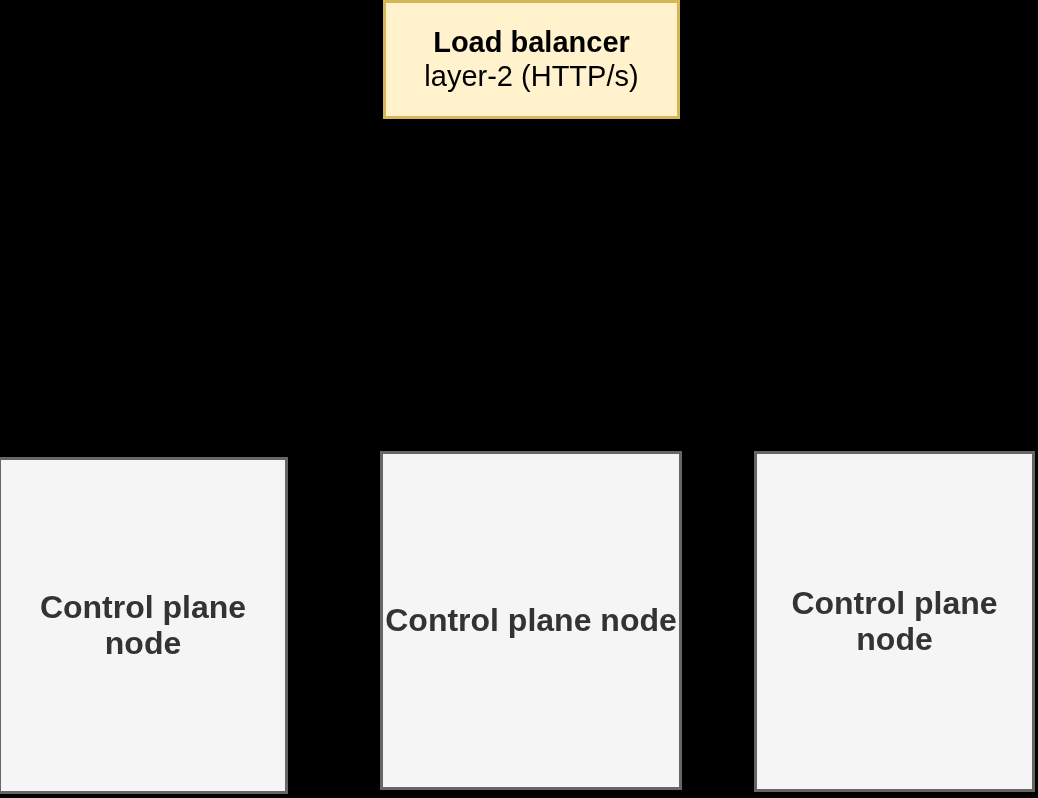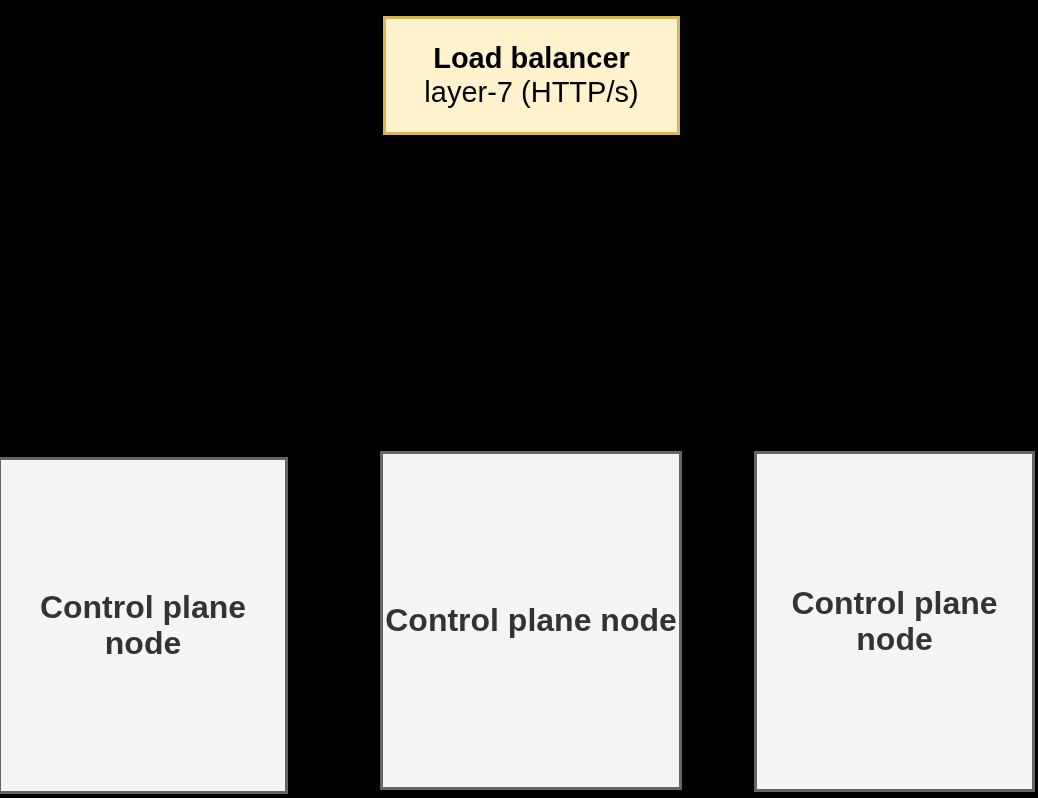--- a/index.html
+++ b/index.html
@@ -19,21 +19,21 @@
     position: absolute;
     box-sizing: border-box;
     display: flex;
     flex-direction: column;
     align-items: center;
     justify-content: center;
     text-align: center;
   }
   .lb-box {
     left: 383px;
-    top: 16px;
+    top: 0px;
     width: 297px;
     height: 119px;
     background: #FFF2CC;
     border: 3px solid #D6B656;
     color: #000000;
     font-size: 29px;
     line-height: 1.14;
   }
   .lb-title {
     font-weight: bold;
@@ -68,21 +68,21 @@
     height: 341px;
   }
 </style>
 </head>
 <body>
 
 <div class="canvas">
 
   <div class="box lb-box">
     <div class="lb-title">Load balancer</div>
-    <div class="lb-subtitle">layer-7 (HTTP/s)</div>
+    <div class="lb-subtitle">layer-2 (HTTP/s)</div>
   </div>
 
   <div class="box node-box node-1">
     <div>Control plane node</div>
   </div>
 
   <div class="box node-box node-2">
     <div>Control plane node</div>
   </div>
 

